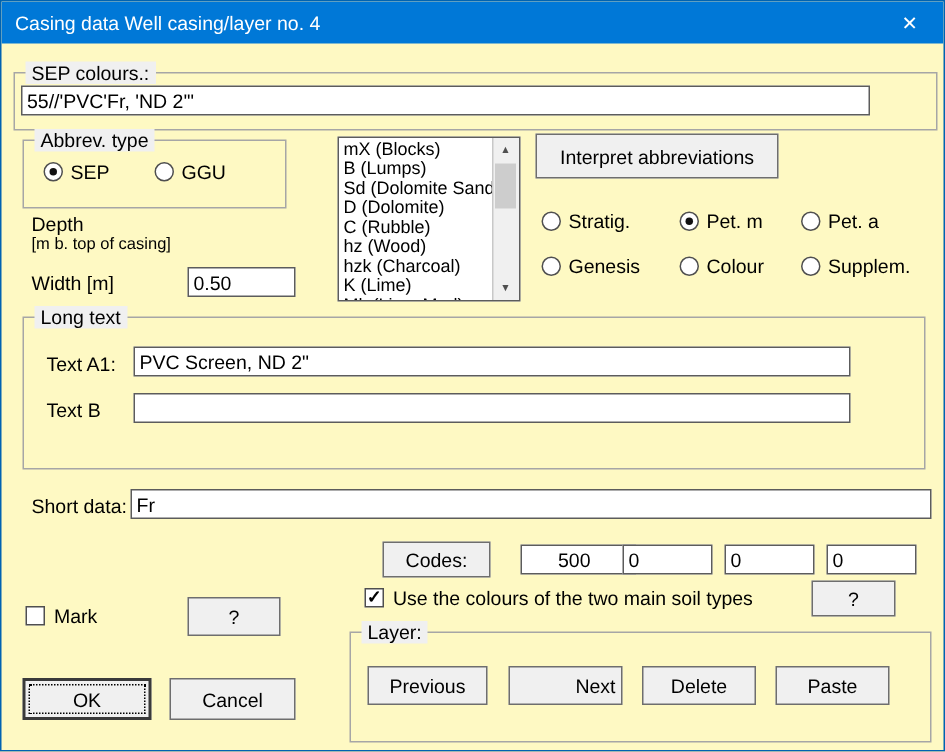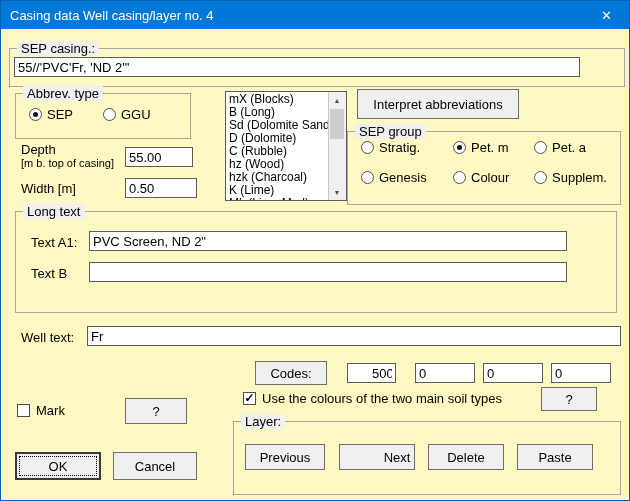--- a/index.html
+++ b/index.html
@@ -41,47 +41,46 @@
 <div class="window">
 
   <div class="titlebar">
     <span class="title">Casing data Well casing/layer no. 4</span>
     <div class="close-btn">
       <span>✕</span>
     </div>
   </div>
 
   <div class="groupbox" style="left:8px;top:47px;width:614px;height:37px;">
-    <span class="glabel">SEP casing.:</span>
+    <span class="glabel">SEP colours.:</span>
   </div>
   <input class="tb" style="left: 13px; top: 56px; width: 566px;" value="55//'PVC'Fr, 'ND 2'&quot;">
 
   <div class="groupbox" style="left:14px;top:92px;width:174px;height:44px;">
     <span class="glabel">Abbrev. type</span>
   </div>
   <div class="radiorow" style="left:28px;top:106px;">
     <span class="radio checked"></span>
     <span>SEP</span>
   </div>
   <div class="radiorow" style="left:102px;top:106px;text-align:center;">
     <span class="radio"></span>
     <span>GGU</span>
   </div>
 
   <span class="label" style="left:20px;top:141px;">Depth</span>
   <span class="label small" style="left:20px;top:156px;">[m b. top of casing]</span>
-  <input class="tb" style="left: 124px; top: 146px; width: 68px;" value="55.00">
 
   <span class="label" style="left:20px;top:180px;">Width [m]</span>
   <input class="tb" style="left: 124px; top: 177px; width: 72px;" value="0.50">
 
   <div class="listbox" style="left:224px;top:90px;width:122px;height:110px;">
     <div class="listitems">
       <div class="listitem">mX (Blocks)</div>
-      <div class="listitem">B (Long)</div>
+      <div class="listitem">B (Lumps)</div>
       <div class="listitem">Sd (Dolomite Sand)</div>
       <div class="listitem">D (Dolomite)</div>
       <div class="listitem">C (Rubble)</div>
       <div class="listitem">hz (Wood)</div>
       <div class="listitem">hzk (Charcoal)</div>
       <div class="listitem">K (Lime)</div>
       <div class="listitem">Mk (Lime Marl)</div>
     </div>
     <div class="scrollbar">
       <div class="scroll-arrow scroll-up">
@@ -89,23 +88,20 @@
       </div>
       <div class="scroll-thumb"></div>
       <div class="scroll-arrow scroll-down">
         <span>▼</span>
       </div>
     </div>
   </div>
 
   <div class="btn" style="left:356px;top:88px;width:162px;height:30px;">Interpret abbreviations</div>
 
-  <div class="groupbox" style="left:346px;top:130px;width:272px;height:72px;">
-    <span class="glabel">SEP group</span>
-  </div>
   <div class="radiorow" style="left:360px;top:139px;">
     <span class="radio"></span>
     <span>Stratig.</span>
   </div>
   <div class="radiorow" style="left:452px;top:139px;">
     <span class="radio checked"></span>
     <span>Pet. m</span>
   </div>
   <div class="radiorow" style="left:533px;top:139px;">
     <span class="radio"></span>
@@ -125,25 +121,25 @@
   </div>
 
   <div class="groupbox" style="left:14px;top:210px;width:600px;height:100px;">
     <span class="glabel">Long text</span>
   </div>
   <span class="label" style="left:30px;top:234px;">Text A1:</span>
   <input class="tb" style="left: 88px; top: 230px; width: 478px;" value="PVC Screen, ND 2&quot;">
   <span class="label" style="left:30px;top:265px;">Text B</span>
   <input class="tb" style="left: 88px; top: 261px; width: 478px;" value="">
 
-  <span class="label" style="left:20px;top:329px;">Well text:</span>
+  <span class="label" style="left:20px;top:329px;">Short data:</span>
   <input class="tb" style="left: 86px; top: 325px; width: 534px;" value="Fr">
 
   <div class="btn" style="left:254px;top:360px;width:72px;height:24px;">Codes:</div>
-  <input class="tb" style="left: 346px; top: 362px; width: 49px; padding-left: 24px;" value="500">
+  <input class="tb" style="left: 346px; top: 362px; width: 77px; padding-left: 24px;" value="500">
   <input class="tb" style="left: 414px; top: 362px; width: 60px;" value="0">
   <input class="tb" style="left: 482px; top: 362px; width: 60px;" value="0">
   <input class="tb" style="left: 550px; top: 362px; width: 60px;" value="0">
 
   <div class="checkrow" style="left:242px;top:390px;">
     <span class="checkbox">
       <span class="mark">✓</span>
     </span>
     <span>Use the colours of the two main soil types</span>
   </div>

